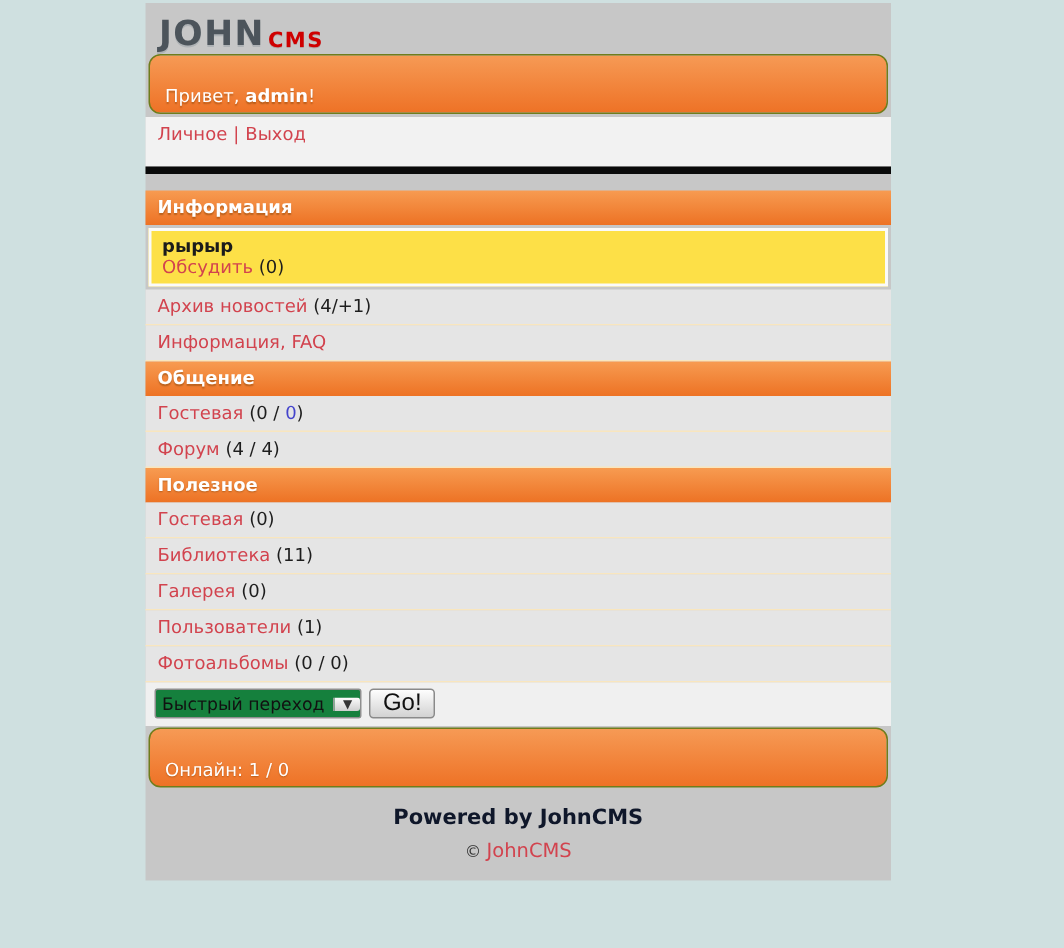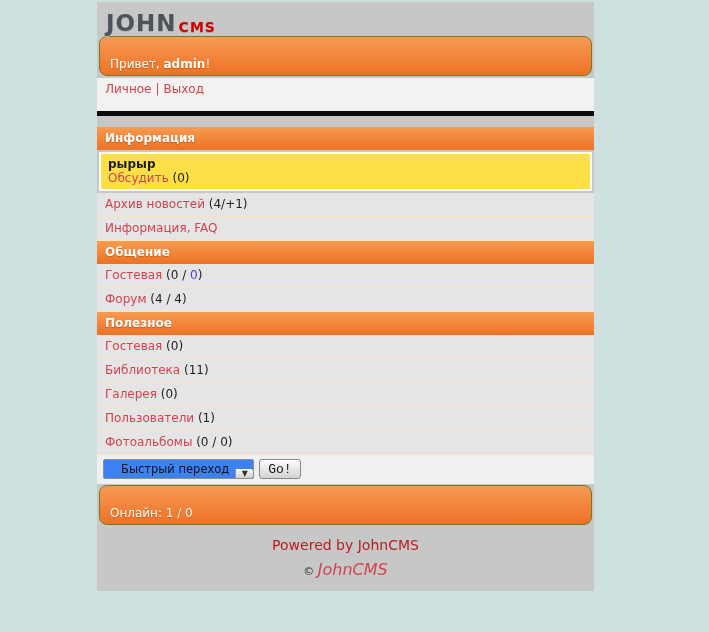--- a/index.html
+++ b/index.html
@@ -77,48 +77,48 @@
     border-bottom:1px solid #5d6c12;
   }
   .row-orange a.link{color:#ca3a42;}
   
   .quickjump{
     background:#f0f0f0;
     padding:4px 6px 5px 6px;
     display:flex;align-items:center;
   }
   .select-box{
-    display:inline-flex;align-items:flex-end;
+    display:inline-flex;align-items:center;
     border:1px solid #8f8f8f;border-radius:2px;
-    background:#3b82f6;height:18px;cursor:pointer;padding-left:13px;
+    background:#15803d;height:18px;cursor:pointer;
   }
   .select-text{
     padding:1px 6px 0 4px;font-size:11.5px;color:#111;
     line-height:17px;white-space:nowrap;
   }
   .select-arrow{
     width:17px;display:flex;align-items:center;justify-content:center;
     background:linear-gradient(#fdfdfd,#cfcfcf);
     border-left:1px solid #9a9a9a;border-radius:0 2px 2px 0;
     font-size:8px;color:#333;
   }
   .go-btn{
     margin-left:5px;height:20px;
     background:linear-gradient(#fefefe,#d2d2d2);
     border:1px solid #8a8a8a;border-radius:3px;
-    font-family:Liberation Mono, monospace;font-size:13px;color:#111;
+    font-family:Liberation Sans, sans-serif;font-size:16px;color:#111;
     padding:0 8px;cursor:pointer;
   }
   
   .powered{
-    text-align:center;font-weight:normal;font-size:14px;color:#b91c1c;
+    text-align:center;font-weight:bold;font-size:14px;color:#0f172a;
     padding:10px 0 4px 0;
   }
   .copyright{text-align:center;font-size:11px;color:#333;padding:3px 0 2px 0;}
-  .copyright a.link{font-size:16px;font-style:italic;}
+  .copyright a.link{font-size:13px;}
 </style>
 </head>
 <body>
 
 <div class="wrapper">
 
   <div class="logo-bar">
     <span class="logo-main">JOHN</span>
     <span class="logo-sub">CMS</span>
   </div>

